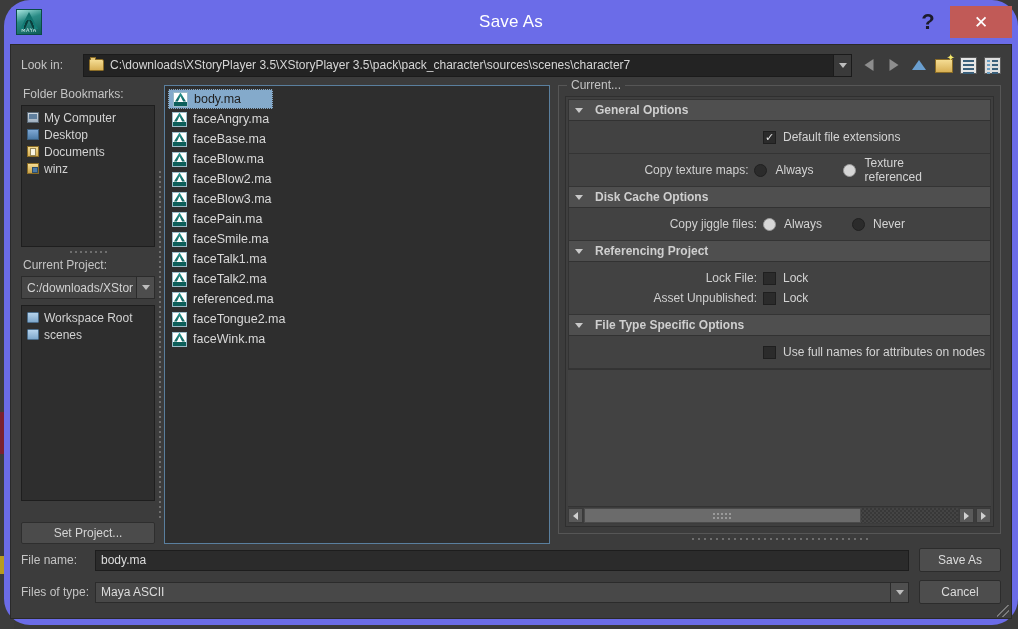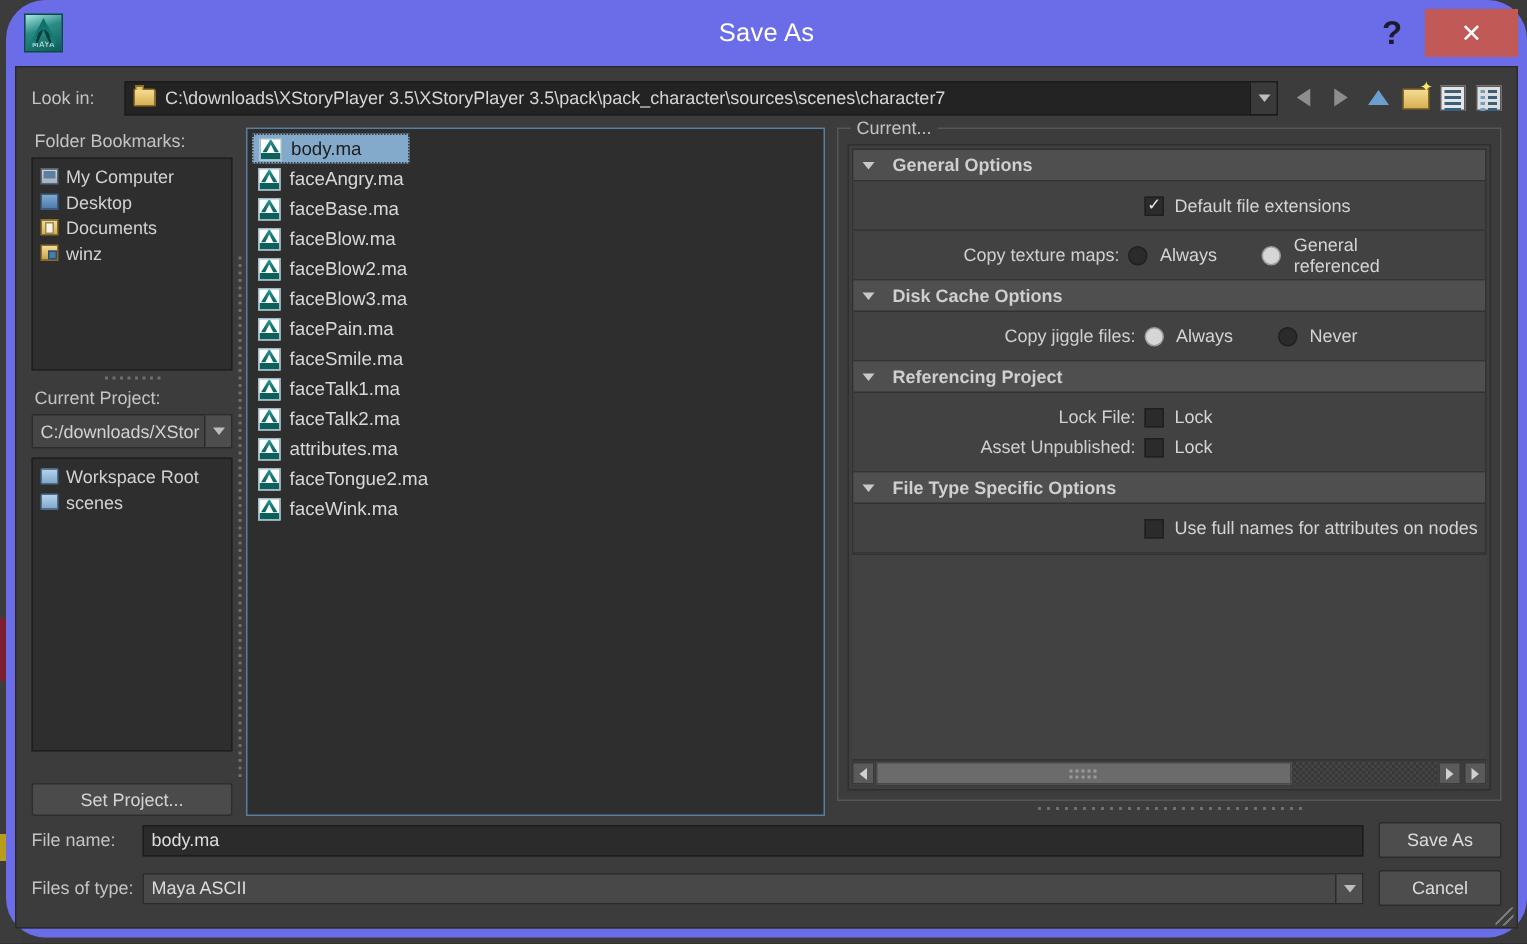--- a/index.html
+++ b/index.html
@@ -967,21 +967,21 @@
               <span class="g"></span>
               <span class="b"></span>
             </span>
           <span>faceTalk2.ma</span>
         </div>
         <div class="file-item">
           <span class="maya-file-ico">
               <span class="g"></span>
               <span class="b"></span>
             </span>
-          <span>attributes.ma</span>
+          <span>referenced.ma</span>
         </div>
         <div class="file-item">
           <span class="maya-file-ico">
               <span class="g"></span>
               <span class="b"></span>
             </span>
           <span>faceTongue2.ma</span>
         </div>
         <div class="file-item">
           <span class="maya-file-ico">
@@ -1011,21 +1011,21 @@
                   <span class="chk-label">Default file extensions</span>
                 </div>
               </div>
 
               <div class="frame-body">
                 <div class="opt-row">
                   <span class="opt-label-right">Copy texture maps:</span>
                   <span class="radio off"></span>
                   <span class="radio-label">Always</span>
                   <span class="radio on"></span>
-                  <span class="radio-label">General referenced</span>
+                  <span class="radio-label">Texture referenced</span>
                 </div>
               </div>
 
               <div class="frame-header">
                 <span class="tri"></span>
                 <span>Disk Cache Options</span>
               </div>
               <div class="frame-body">
                 <div class="opt-row">
                   <span class="opt-label-right">Copy jiggle files:</span>

